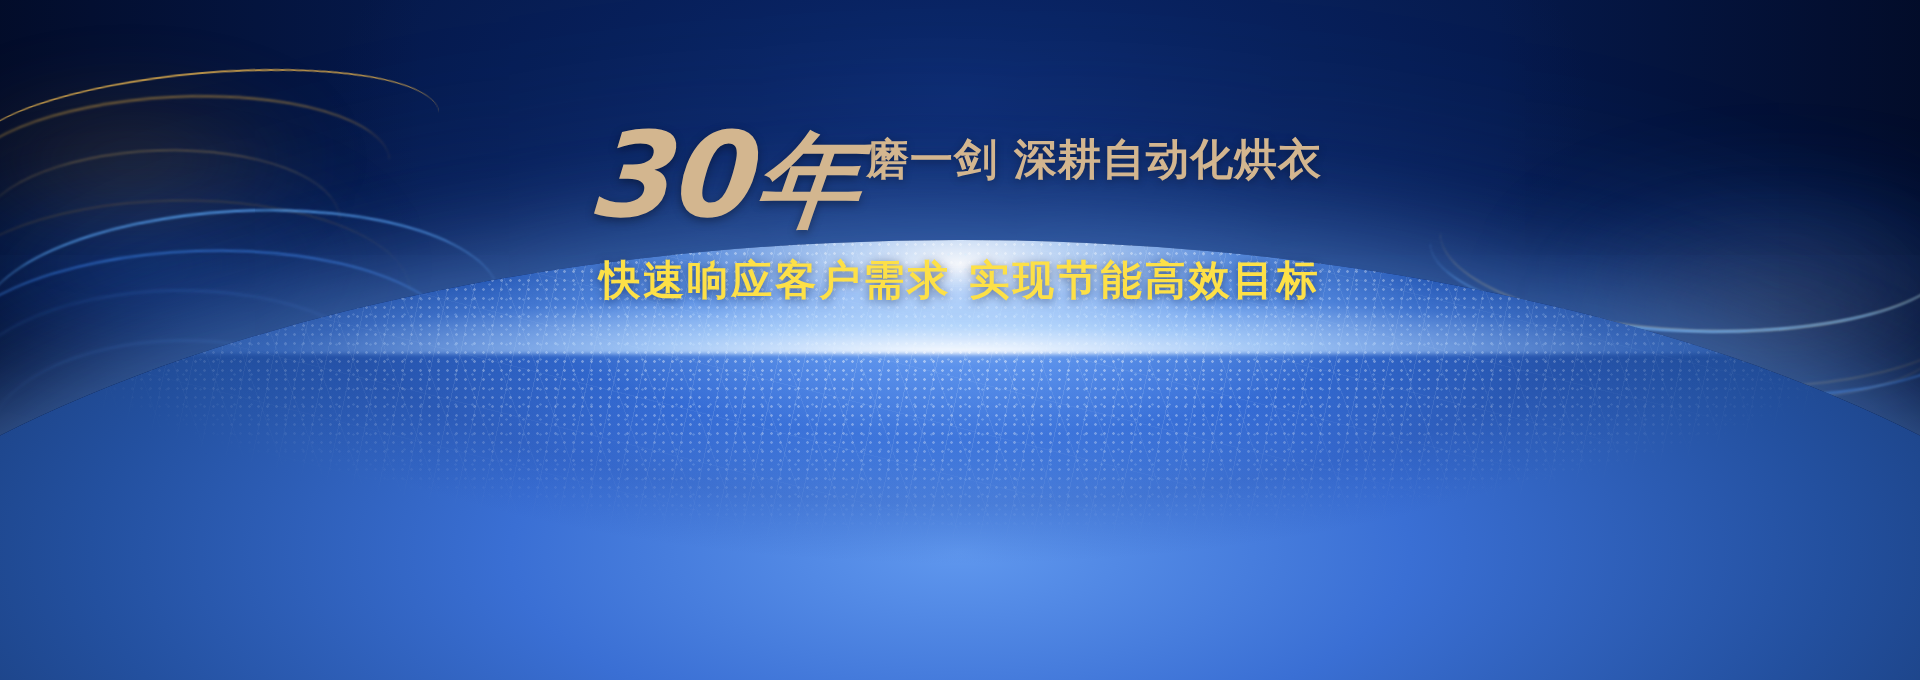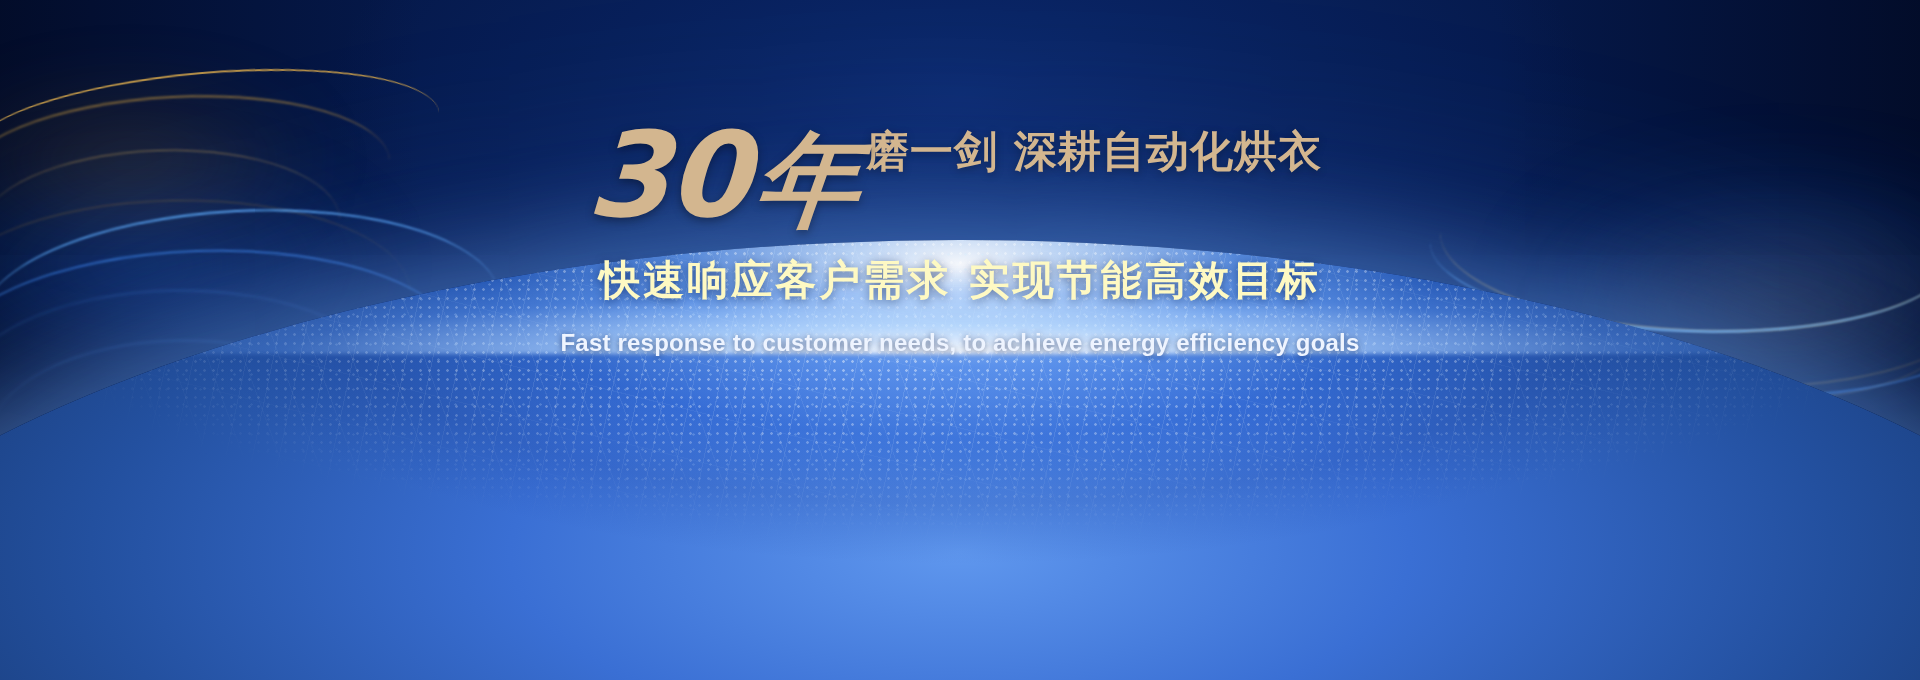--- a/index.html
+++ b/index.html
@@ -195,41 +195,41 @@
   .years .nian{
     font-size:104px;
     letter-spacing:0;
     margin-left:-2px;
   }
 
   .gold-lines{
     display:flex;
     flex-direction:column;
     gap:3px;
-    margin-top:26px;
+    margin-top:34px;
     margin-left:6px;
     text-align:left;
   }
   .gold-line{
     font-family:"DejaVu Sans","Liberation Sans",sans-serif;
     font-size:43px;
     font-weight:700;
     color:#d3b68f;
     letter-spacing:1px;
     line-height:1.02;
     white-space:nowrap;
     text-shadow:0 2px 8px rgba(0,0,0,.30);
   }
 
   .white-line{
     margin-top:24px;
     font-family:"DejaVu Sans","Liberation Sans",sans-serif;
     font-size:41px;
     font-weight:700;
-    color:#fef9c3;
+    color:#fde047;
     letter-spacing:3px;
     line-height:1.1;
     white-space:nowrap;
     text-shadow:0 2px 10px rgba(6,24,70,.55);
   }
 
   .en-line{
     margin-top:26px;
     font-family:"Liberation Sans","DejaVu Sans",sans-serif;
     font-size:24px;
@@ -287,16 +287,15 @@
     <div class="headline">
       <div class="years"><span>30</span><span class="nian">年</span></div>
 
       <div class="gold-lines">
         <div class="gold-line">磨一剑  深耕自动化烘衣</div>
       </div>
     </div>
 
     <div class="white-line">快速响应客户需求  实现节能高效目标</div>
 
-    <div class="en-line">Fast response to customer needs, to achieve energy efficiency goals</div>
   </div>
 
 </div>
 
 </body></html>

